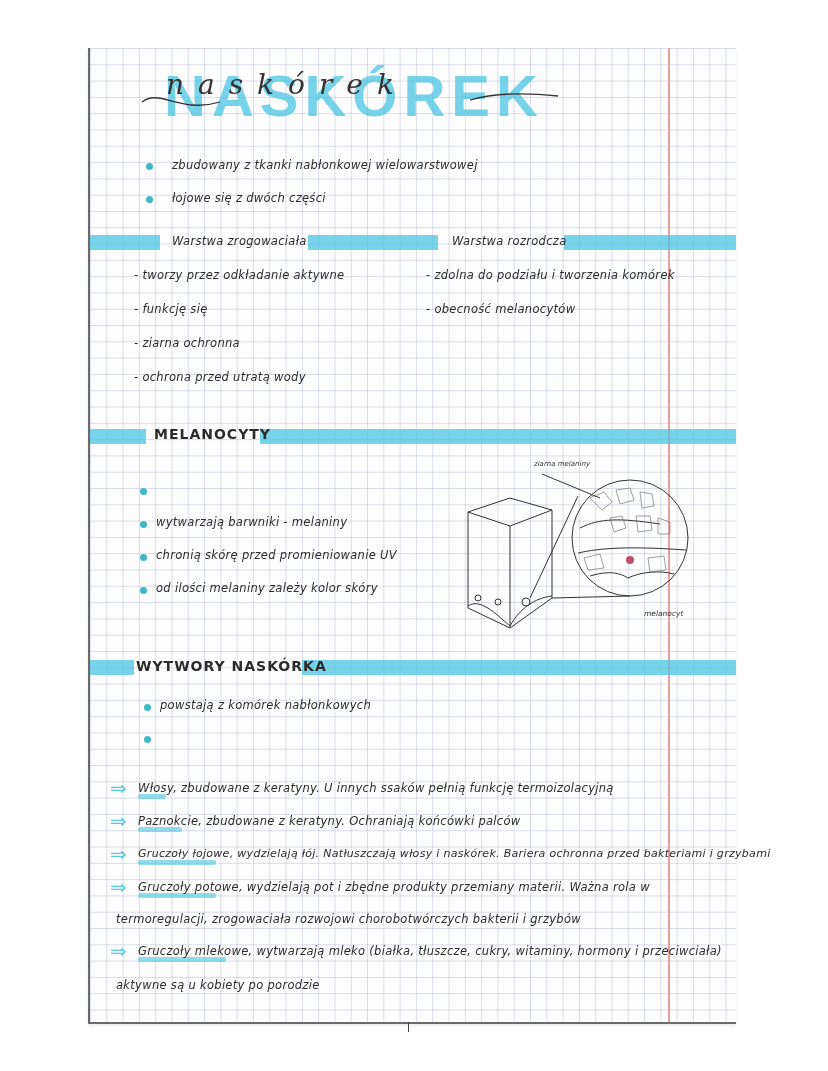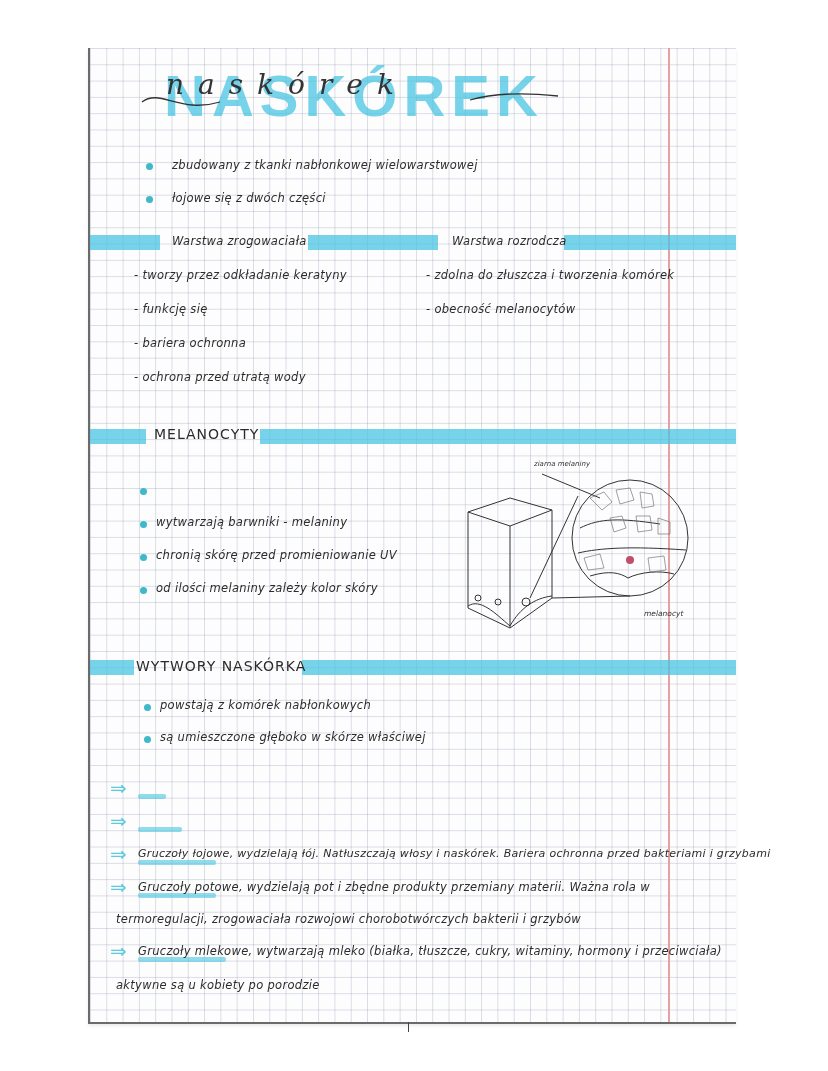--- a/index.html
+++ b/index.html
@@ -10,21 +10,21 @@
       linear-gradient(to right, rgba(150,160,185,0.35) 1px, transparent 1px),
       linear-gradient(to bottom, rgba(150,160,185,0.35) 1px, transparent 1px);
     background-size:16.3px 16.3px;
     border-left:2px solid #6b6b6b;border-bottom:2px solid #6b6b6b;
     box-shadow:0 2px 3px rgba(0,0,0,0.08);
   }
   .margin-line{position:absolute;left:578px;top:0;width:1.5px;height:100%;background:#e7a0a0;}
   .fold-mark{position:absolute;left:318px;top:974px;width:1px;height:10px;background:#444;}
   .abs{position:absolute;}
   .hw{font-family:"DejaVu Sans",sans-serif;color:#2b2b2b;font-size:11.5px;font-style:italic;letter-spacing:0.3px;white-space:nowrap;}
-  .hw.caps{font-style:normal;font-size:14px;letter-spacing:1px;}
+  .hw.caps{font-style:normal;font-size:14px;letter-spacing:1px;font-weight:bold;}
   .title-big{position:absolute;left:74px;top:14px;font-family:"Liberation Sans",sans-serif;font-weight:900;font-size:58px;letter-spacing:6px;color:rgba(72,196,225,0.75);}
   .title-script{position:absolute;left:76px;top:20px;font-family:"DejaVu Serif",serif;font-style:italic;font-size:28px;letter-spacing:14px;color:#333;}
   .swash{position:absolute;}
   .dot{position:absolute;width:7px;height:7px;border-radius:50%;background:#3fb8c8;}
   .band{position:absolute;height:15px;background:rgba(72,196,225,0.75);}
   .arrow{position:absolute;font-size:20px;color:#5ccbe0;font-family:"DejaVu Sans",sans-serif;line-height:1;}
   .underline{position:absolute;height:5px;background:rgba(72,196,225,0.6);border-radius:2px;}
   .diagram{position:absolute;left:370px;top:410px;}
 </style>
 </head>
@@ -45,25 +45,25 @@
   <div class="abs hw" style="left:82px;top:110px">zbudowany z tkanki nabłonkowej wielowarstwowej</div>
   <div class="dot" style="left:56px;top:148px"></div>
   <div class="abs hw" style="left:82px;top:143px">łojowe się z dwóch części</div>
 
   <div class="band" style="left:0;top:187px;width:70px"></div>
   <div class="band" style="left:218px;top:187px;width:130px"></div>
   <div class="band" style="left:474px;top:187px;width:172px"></div>
   <div class="abs hw" style="left:82px;top:186px">Warstwa zrogowaciała</div>
   <div class="abs hw" style="left:362px;top:186px">Warstwa rozrodcza</div>
 
-  <div class="abs hw" style="left:44px;top:220px">- tworzy przez odkładanie keratyny</div>
+  <div class="abs hw" style="left:44px;top:220px">- tworzy przez odkładanie aktywne</div>
   <div class="abs hw" style="left:44px;top:254px">- funkcję się</div>
-  <div class="abs hw" style="left:44px;top:288px">- bariera ochronna</div>
+  <div class="abs hw" style="left:44px;top:288px">- ziarna ochronna</div>
   <div class="abs hw" style="left:44px;top:322px">- ochrona przed utratą wody</div>
-  <div class="abs hw" style="left:336px;top:220px">- zdolna do złuszcza i tworzenia komórek</div>
+  <div class="abs hw" style="left:336px;top:220px">- zdolna do podziału i tworzenia komórek</div>
   <div class="abs hw" style="left:336px;top:254px">- obecność melanocytów</div>
 
   <div class="band" style="left:0;top:381px;width:56px"></div>
   <div class="band" style="left:170px;top:381px;width:476px"></div>
   <div class="abs hw caps" style="left:64px;top:378px">MELANOCYTY</div>
 
   <div class="dot" style="left:50px;top:440px"></div>
   <div class="dot" style="left:50px;top:473px"></div>
   <div class="abs hw" style="left:66px;top:467px">wytwarzają barwniki - melaniny</div>
   <div class="dot" style="left:50px;top:506px"></div>
@@ -103,27 +103,28 @@
     <text x="184" y="158" font-size="7.5" fill="#333" font-style="italic">melanocyt</text>
   </svg>
 
   <div class="band" style="left:0;top:612px;width:44px"></div>
   <div class="band" style="left:212px;top:612px;width:434px"></div>
   <div class="abs hw caps" style="left:46px;top:610px">WYTWORY NASKÓRKA</div>
 
   <div class="dot" style="left:54px;top:656px"></div>
   <div class="abs hw" style="left:70px;top:650px">powstają z komórek nabłonkowych</div>
   <div class="dot" style="left:54px;top:688px"></div>
-  <div class="abs hw" style="left:70px;top:682px">są umieszczone głęboko w skórze właściwej</div>
 
   <div class="arrow" style="left:20px;top:730px">⇒</div>
   <div class="underline" style="left:48px;top:746px;width:28px"></div>
+  <div class="abs hw" style="left:48px;top:733px"><span>Włosy</span><span>, zbudowane z keratyny. U innych ssaków pełnią funkcję termoizolacyjną</span></div>
 
   <div class="arrow" style="left:20px;top:763px">⇒</div>
   <div class="underline" style="left:48px;top:779px;width:44px"></div>
+  <div class="abs hw" style="left:48px;top:766px"><span>Paznokcie</span><span>, zbudowane z keratyny. Ochraniają końcówki palców</span></div>
 
   <div class="arrow" style="left:20px;top:796px">⇒</div>
   <div class="underline" style="left:48px;top:812px;width:78px"></div>
   <div class="abs hw" style="left:48px;top:799px;font-size:11px"><span>Gruczoły łojowe</span><span>, wydzielają łój. Natłuszczają włosy i naskórek. Bariera ochronna przed bakteriami i grzybami</span></div>
 
   <div class="arrow" style="left:20px;top:829px">⇒</div>
   <div class="underline" style="left:48px;top:845px;width:78px"></div>
   <div class="abs hw" style="left:48px;top:832px"><span>Gruczoły potowe</span><span>, wydzielają pot i zbędne produkty przemiany materii. Ważna rola w</span></div>
   <div class="abs hw" style="left:26px;top:864px">termoregulacji, zrogowaciała rozwojowi chorobotwórczych bakterii i grzybów</div>
 

